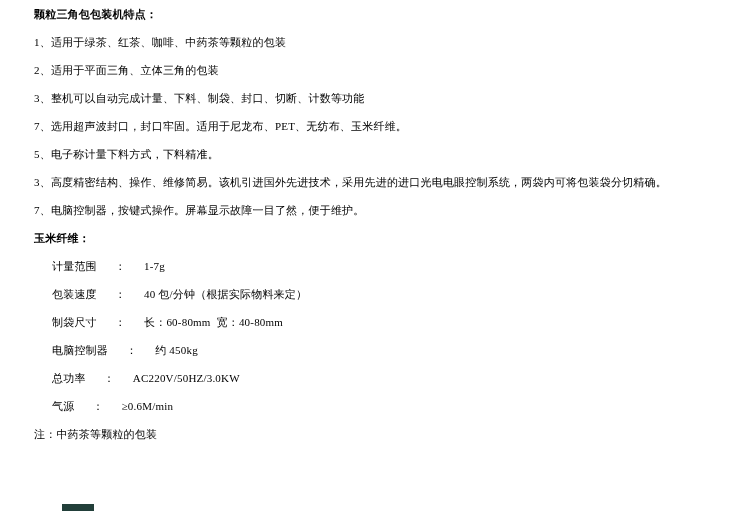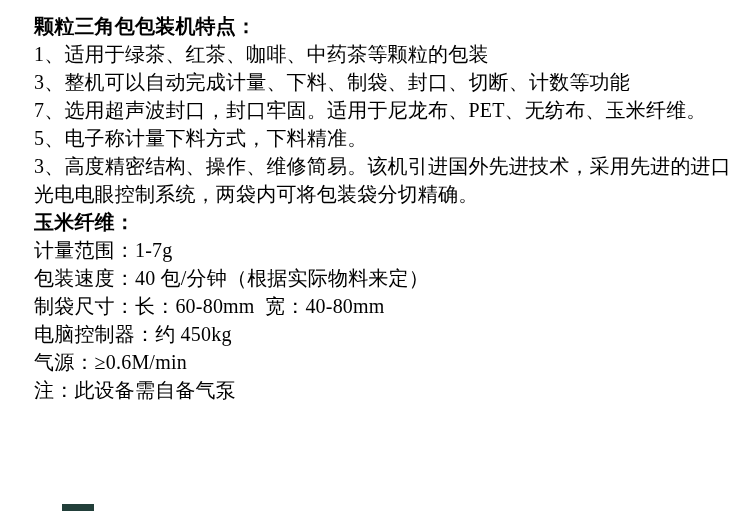--- a/index.html
+++ b/index.html
@@ -7,69 +7,72 @@
     width: 750px;
     height: 511px;
     background: #ffffff;
     overflow: hidden;
     position: relative;
     font-family: "Liberation Serif", "DejaVu Serif", serif;
     color: #000000;
   }
   .doc {
     position: absolute;
-    top: 12px;
+    top: 0;
     left: 34px;
     width: 712px;
-    font-size: 20px;
+    font-size: 11px;
     line-height: 28px;
   }
   .line {
     white-space: pre-wrap;
     letter-spacing: 0.2px;
   }
   .heading {
     font-weight: bold;
     white-space: pre-wrap;
     letter-spacing: 0.2px;
   }
-  .spec-row span { display: inline; }
+  .spec-row span { display: inline; margin-left: 18px; }
   .artifact {
     position: absolute;
     left: 62px;
     top: 504px;
     width: 32px;
     height: 7px;
     background: #223f3a;
   }
 </style>
 </head>
 <body>
 
 <div class="doc">
 
   <div class="heading">颗粒三角包包装机特点：</div>
 
   <div class="line">1、适用于绿茶、红茶、咖啡、中药茶等颗粒的包装</div>
+  <div class="line">2、适用于平面三角、立体三角的包装</div>
   <div class="line">3、整机可以自动完成计量、下料、制袋、封口、切断、计数等功能</div>
   <div class="line">7、选用超声波封口，封口牢固。适用于尼龙布、PET、无纺布、玉米纤维。</div>
   <div class="line">5、电子称计量下料方式，下料精准。</div>
   <div class="line">3、高度精密结构、操作、维修简易。该机引进国外先进技术，采用先进的进口光电电眼控制系统，两袋内可将包装袋分切精确。</div>
+  <div class="line">7、电脑控制器，按键式操作。屏幕显示故障一目了然，便于维护。</div>
 
   <div class="heading">玉米纤维：</div>
 
   <div class="line spec-row"><span>计量范围</span><span>：</span><span>1-7g</span></div>
 
   <div class="line spec-row"><span>包装速度</span><span>：</span><span>40 包/分钟（根据实际物料来定）</span></div>
 
   <div class="line spec-row"><span>制袋尺寸</span><span>：</span><span>长：60-80mm  宽：40-80mm</span></div>
 
   <div class="line spec-row"><span>电脑控制器</span><span>：</span><span>约 450kg</span></div>
 
+  <div class="line spec-row"><span>总功率</span><span>：</span><span>AC220V/50HZ/3.0KW</span></div>
 
   <div class="line spec-row"><span>气源</span><span>：</span><span>≥0.6M/min</span></div>
 
 
-  <div class="line">注：此设备需自备气泵</div>
+  <div class="line">注：中药茶等颗粒的包装</div>
 
 </div>
 
 <div class="artifact"></div>
 
 </body></html>

